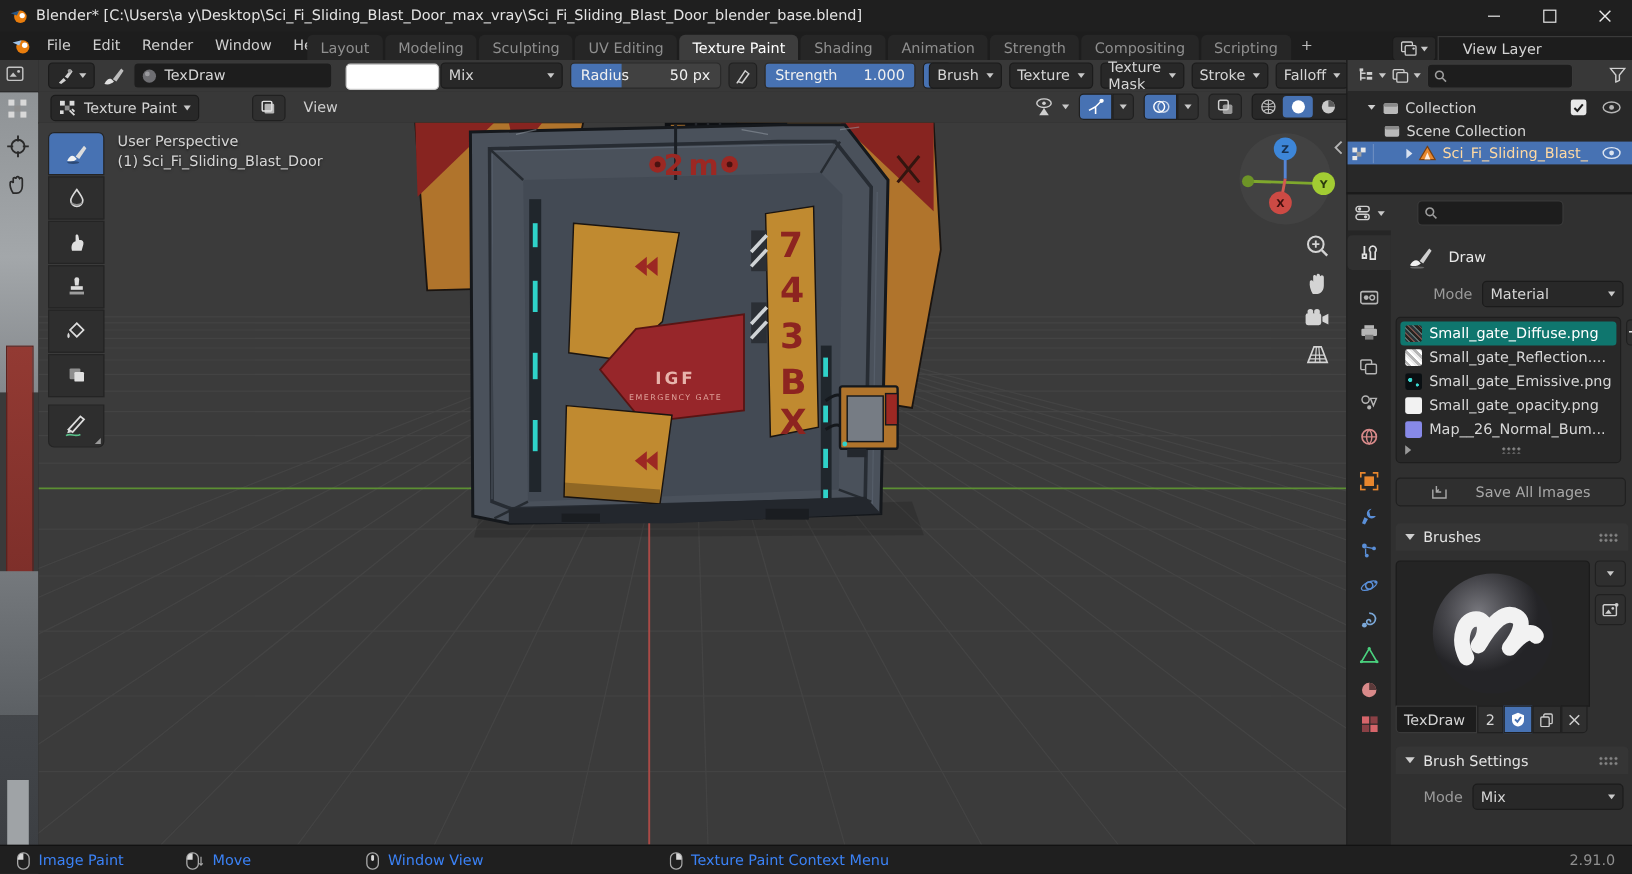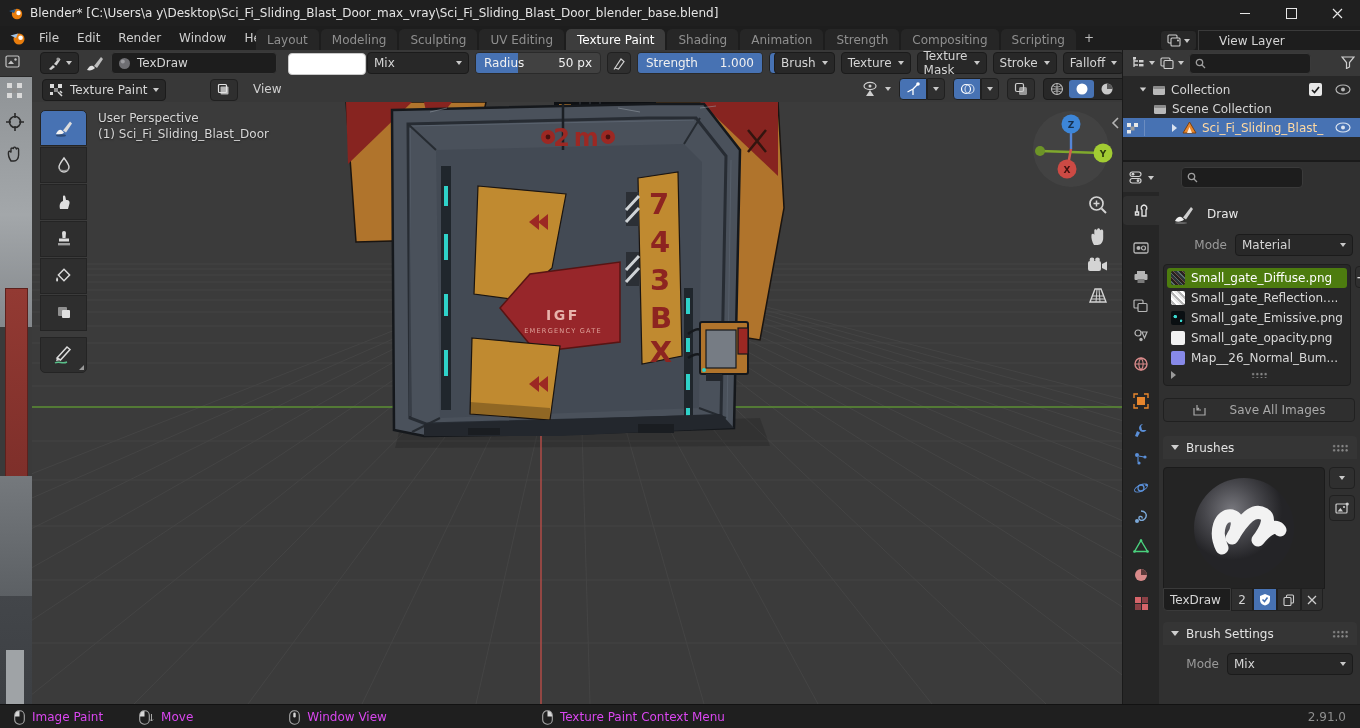--- a/index.html
+++ b/index.html
@@ -42,30 +42,30 @@
 
   
   .outl-row{height:19px;display:flex;align-items:center;gap:5px;}
 
   
   .ptab{width:36px;height:29px;display:flex;align-items:center;justify-content:center;}
   .ptab.active{background:#303030;border-radius:4px 0 0 4px;}
 
   
   .slot-row{height:20px;display:flex;align-items:center;gap:6px;padding:0 4px;border-radius:3px;color:#d8d8d8;}
-  .slot-row.selected{background:#4d7c0f;color:#ffffff;}
+  .slot-row.selected{background:#0f766e;color:#ffffff;}
   .thumb{width:14px;height:14px;border-radius:2px;flex:0 0 auto;}
   .th-diffuse{background:repeating-linear-gradient(45deg,#2b3438 0 2px,#5a6f6e 2px 3px,#27221f 3px 5px,#74504a 5px 6px);}
   .th-reflect{background:repeating-linear-gradient(45deg,#ececec 0 2px,#b5b5b5 2px 4px,#ffffff 4px 6px);}
   .th-emissive{background:radial-gradient(circle at 30% 40%,#3ad9d0 0 1.5px,transparent 2px),radial-gradient(circle at 72% 70%,#3ad9d0 0 1px,transparent 1.6px),#0a0f12;}
   .th-opacity{background:#f2f2f2;}
   .th-normal{background:#8789e8;}
 
   .statusbar{left:0;top:704px;width:1360px;height:24px;background:#1f1f1f;border-top:1px solid #121212;display:flex;align-items:center;}
-  .sb-item{display:flex;align-items:center;gap:7px;color:#d946ef;}
+  .sb-item{display:flex;align-items:center;gap:7px;color:#3b82f6;}
 </style>
 </head>
 <body>
 
 <div id="root">
 
   <div class="abs titlebar row">
     <svg class="abs" style="left:8px;top:5px" width="16" height="16" viewBox="0 0 16 16">
       <circle cx="9" cy="9" r="5.2" fill="#e87d0d"></circle>
       <circle cx="10.5" cy="8" r="2.2" fill="#ffffff"></circle>
@@ -853,21 +853,21 @@
   </div>
 
   <div class="abs statusbar">
     <div class="sb-item" style="margin-left:14px">
       <svg width="11" height="15" viewBox="0 0 11 15">
         <rect x="0.7" y="0.7" width="9.6" height="13.6" rx="4.5" fill="none" stroke="#a8a8a8" stroke-width="1.1"></rect>
         <path d="M5.5,1 L5.5,6.5 L1,6.5 L1,5 A4.5,4.5 0 0 1 5.5,1 Z" fill="#d8d8d8"></path>
       </svg>
       <span>Image Paint</span>
     </div>
-    <div class="sb-item" style="margin-left:36px">
+    <div class="sb-item" style="margin-left:52px">
       <svg width="15" height="15" viewBox="0 0 15 15">
         <rect x="0.7" y="0.7" width="9.6" height="13.6" rx="4.5" fill="none" stroke="#a8a8a8" stroke-width="1.1"></rect>
         <path d="M5.5,1 L5.5,6.5 L1,6.5 L1,5 A4.5,4.5 0 0 1 5.5,1 Z" fill="#d8d8d8"></path>
         <path d="M12.5,4 L12.5,11 M11,9.5 L12.5,11 L14,9.5" stroke="#a8a8a8" stroke-width="1" fill="none"></path>
       </svg>
       <span>Move</span>
     </div>
     <div class="sb-item" style="margin-left:96px">
       <svg width="11" height="15" viewBox="0 0 11 15">
         <rect x="0.7" y="0.7" width="9.6" height="13.6" rx="4.5" fill="none" stroke="#a8a8a8" stroke-width="1.1"></rect>

